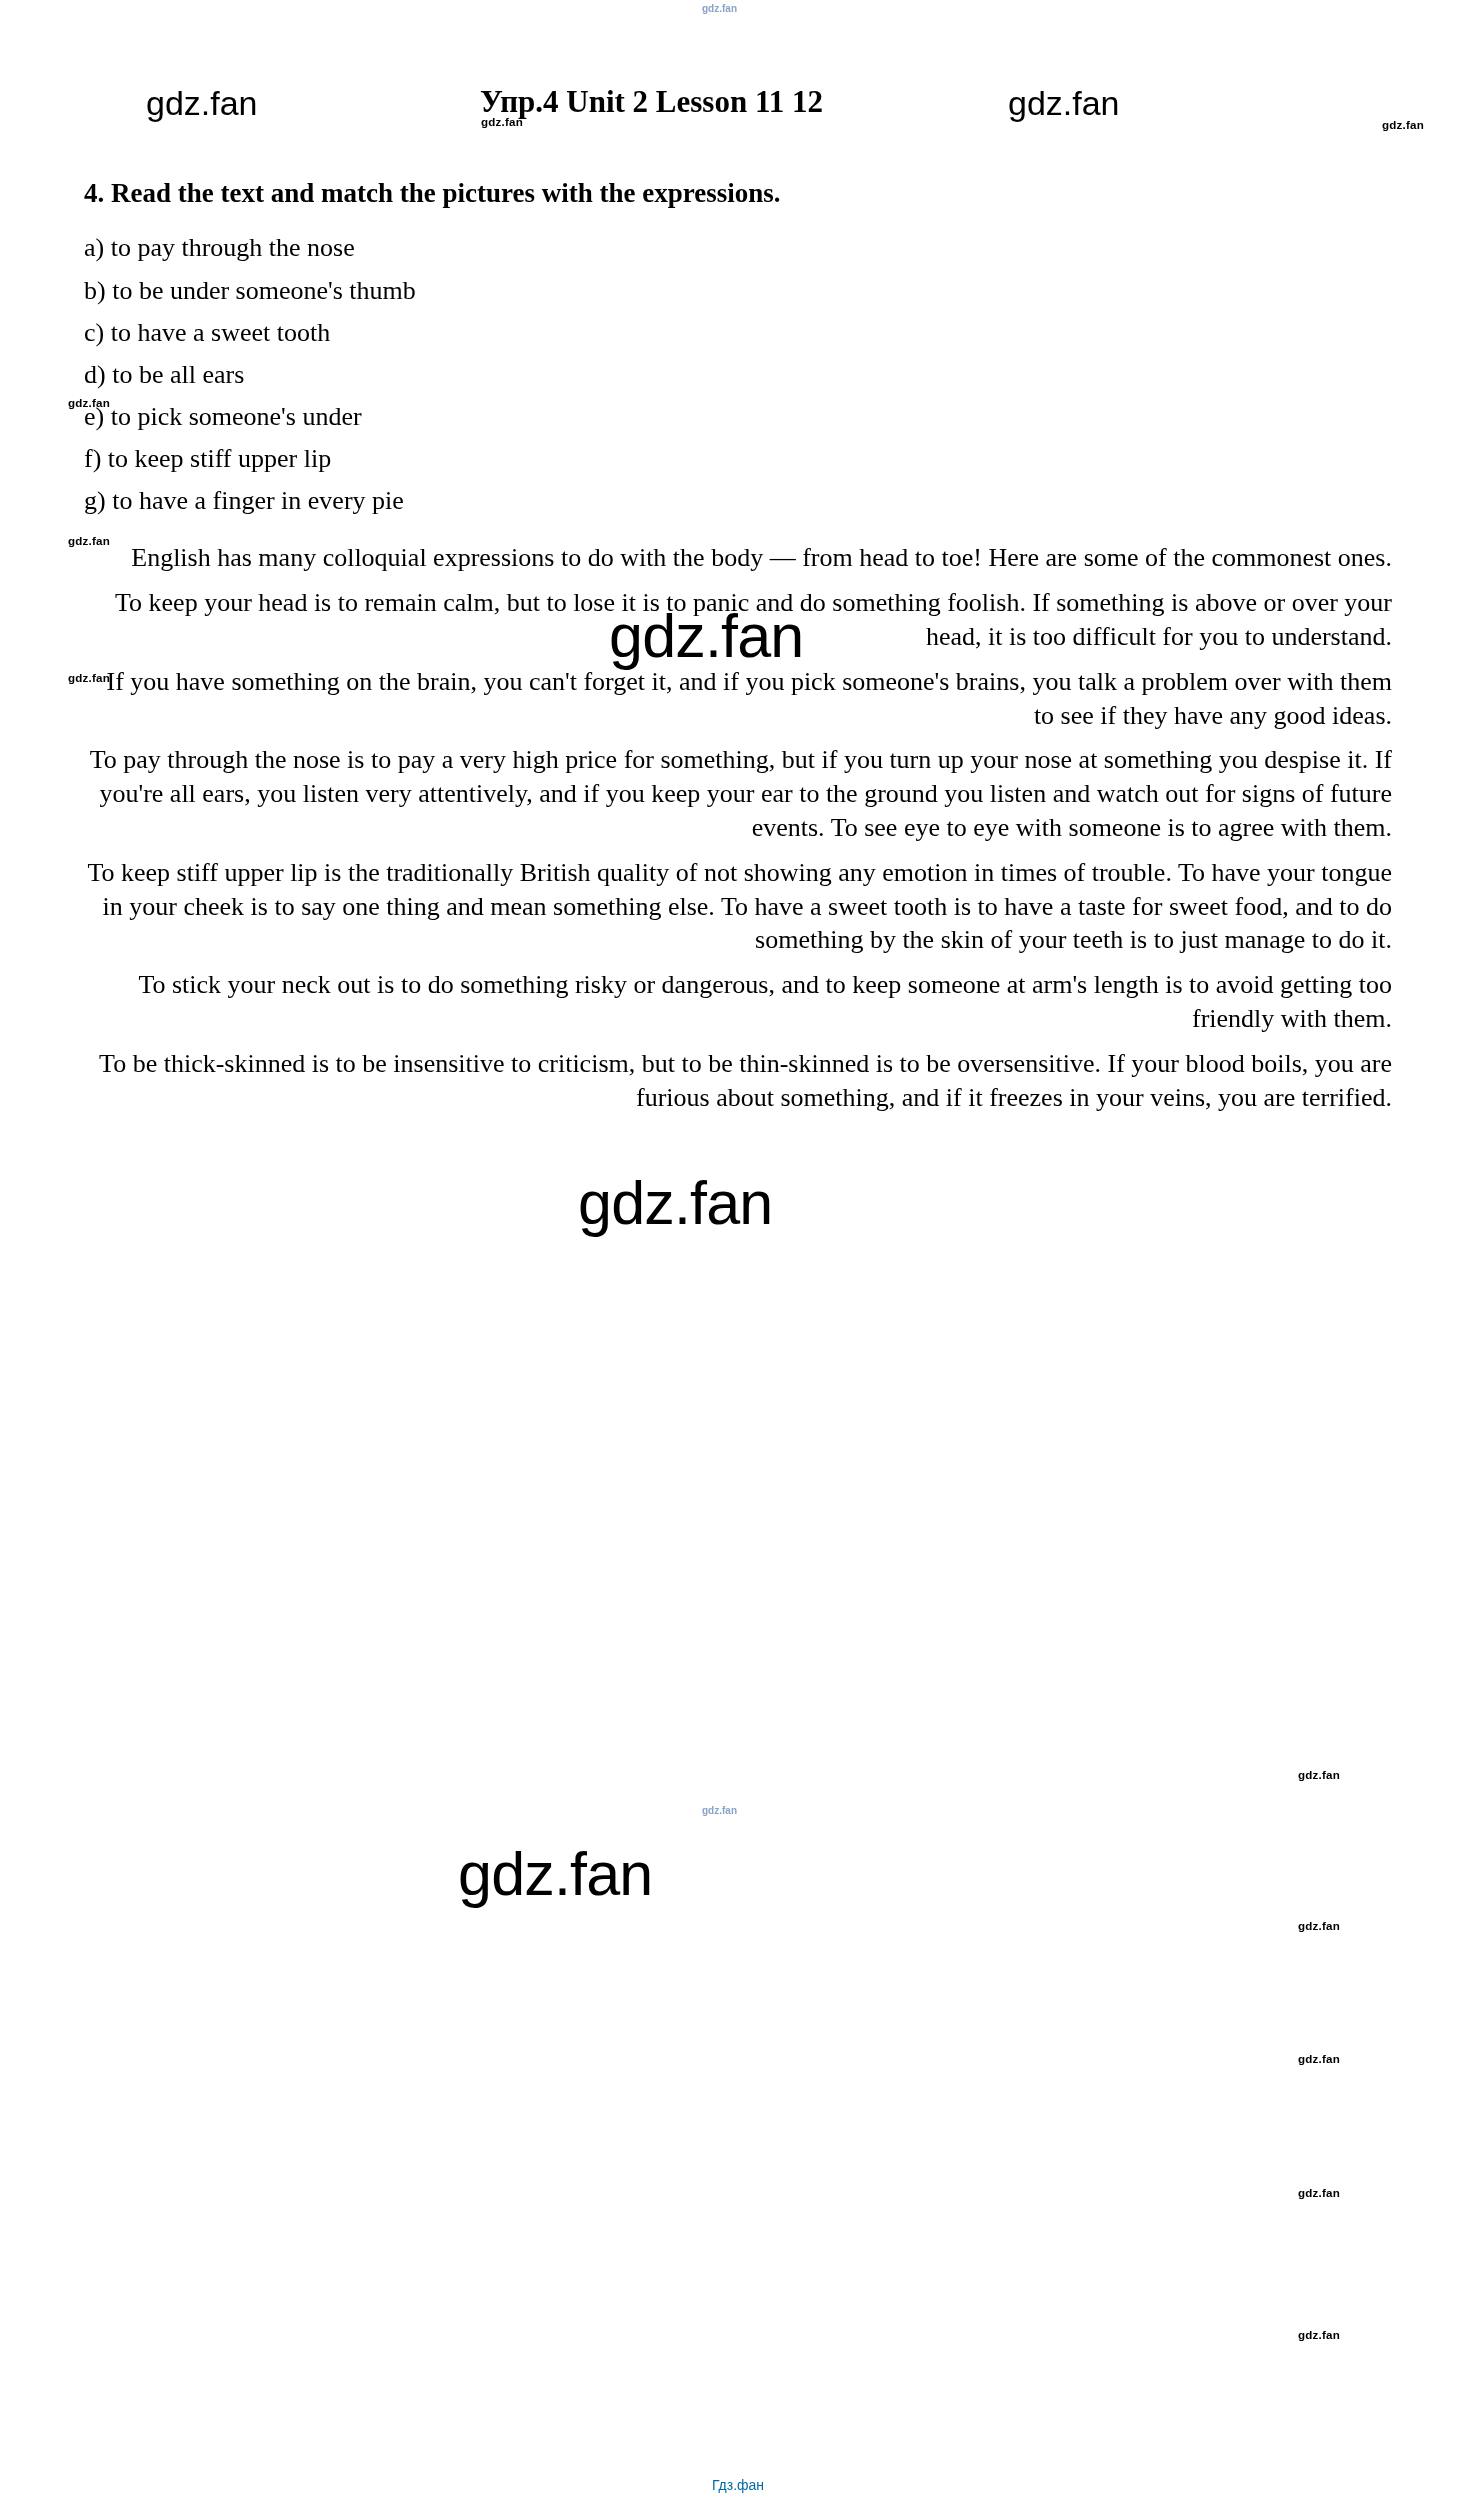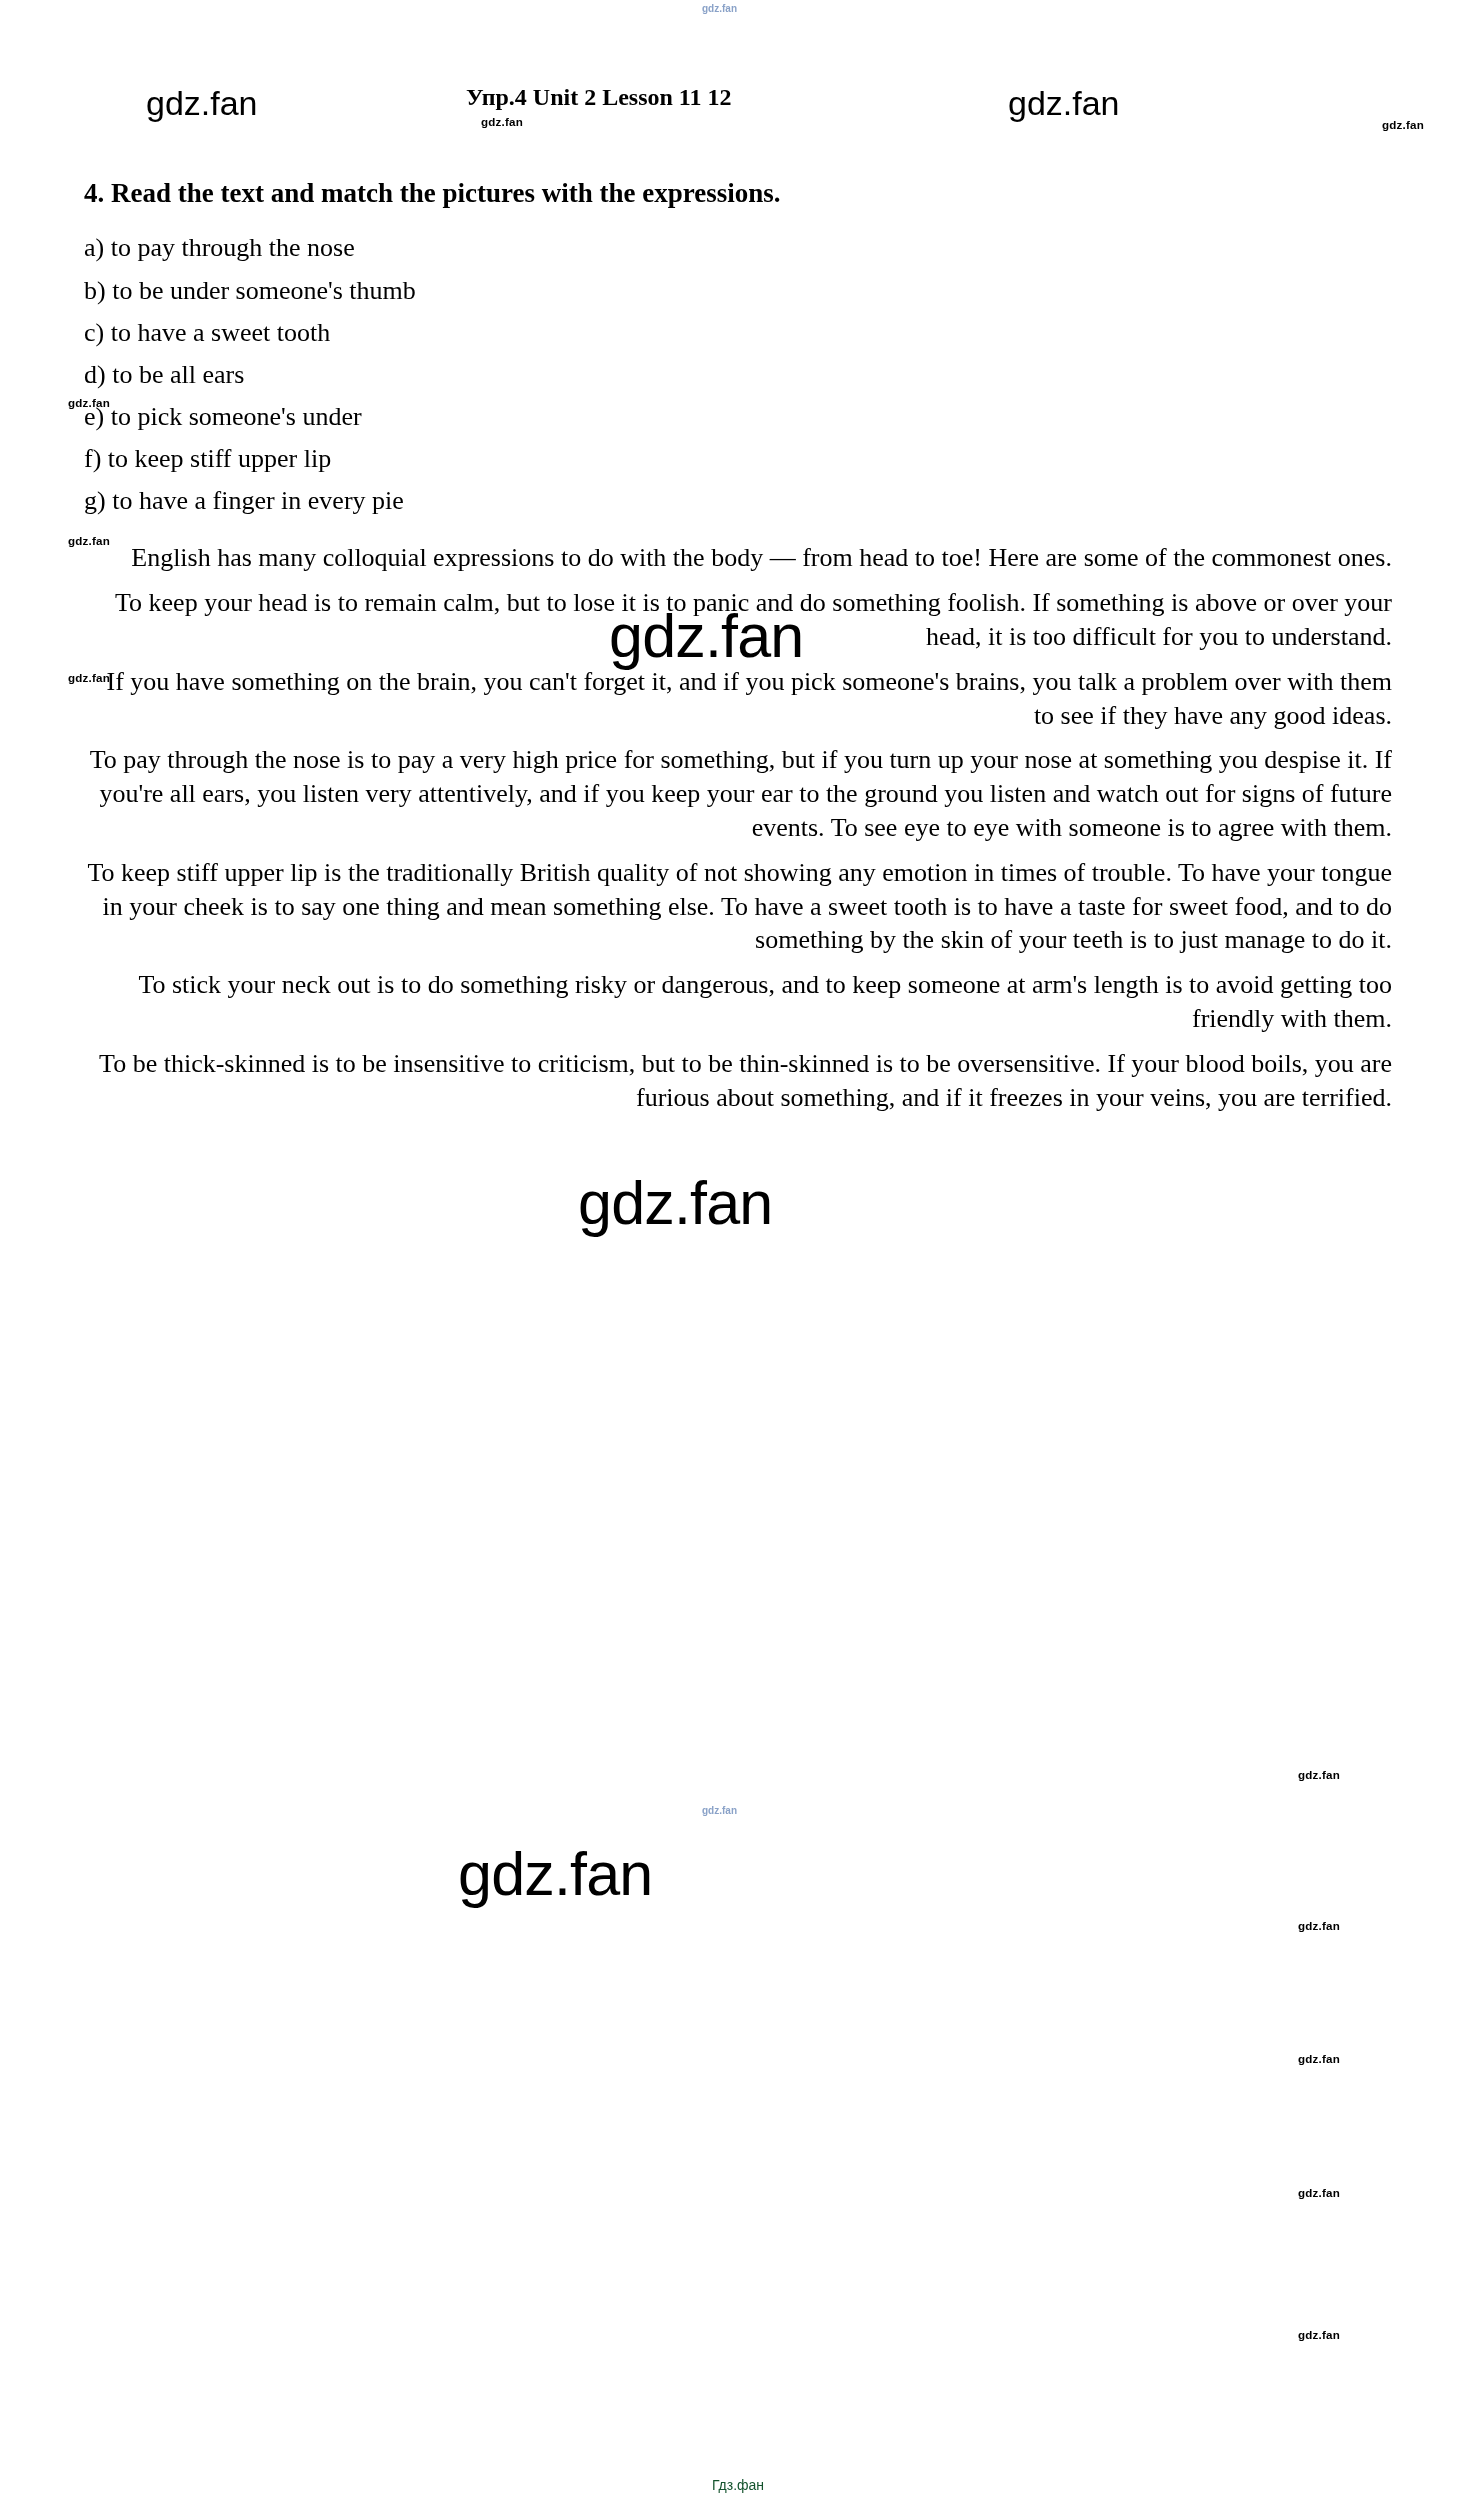--- a/index.html
+++ b/index.html
@@ -48,23 +48,23 @@
     color: #000000;
   }
 
   
   .header-row {
     position: relative;
     height: 93px;
   }
   .doc-title {
     position: absolute;
-    left: 382px;
+    left: 396px;
     top: 84px;
-    font-size: 24px;
+    font-size: 31px;
     font-weight: bold;
     font-family: "Liberation Serif", serif;
     white-space: nowrap;
   }
 
   
   .content {
     position: relative;
     margin-top: 84px;
   }
@@ -92,21 +92,21 @@
     text-align: right;
   }
   .footer {
     position: absolute;
     bottom: 18.6px;
     left: 0;
     width: 100%;
     text-align: center;
     font-family: "Liberation Sans", sans-serif;
     font-size: 14px;
-    color: #14532d;
+    color: #0369a1;
   }
 </style>
 </head>
 <body>
 
 <div class="page">
 
   <div class="wm wm-micro" style="left:702px; top:3.1px;">gdz.fan</div>
 
   <div class="header-row">

